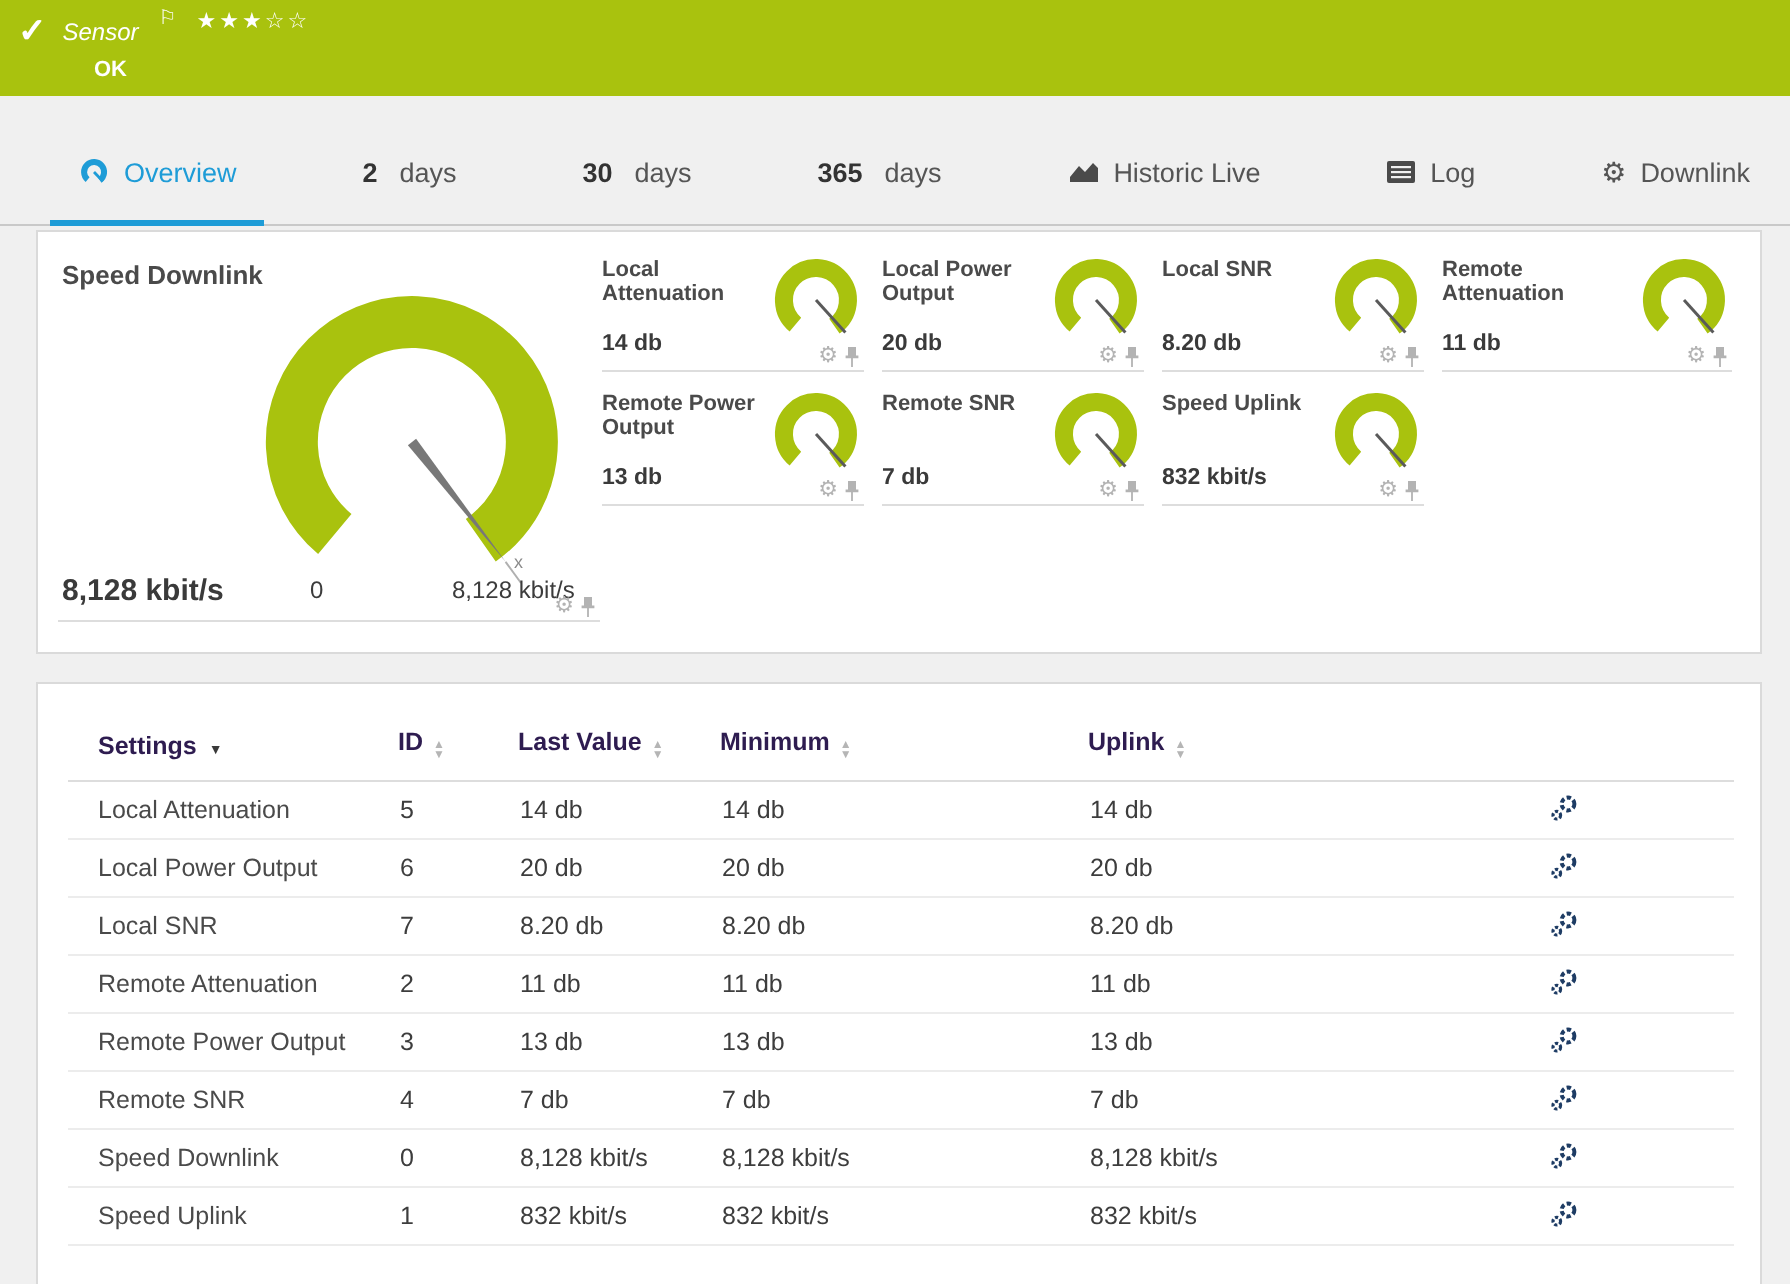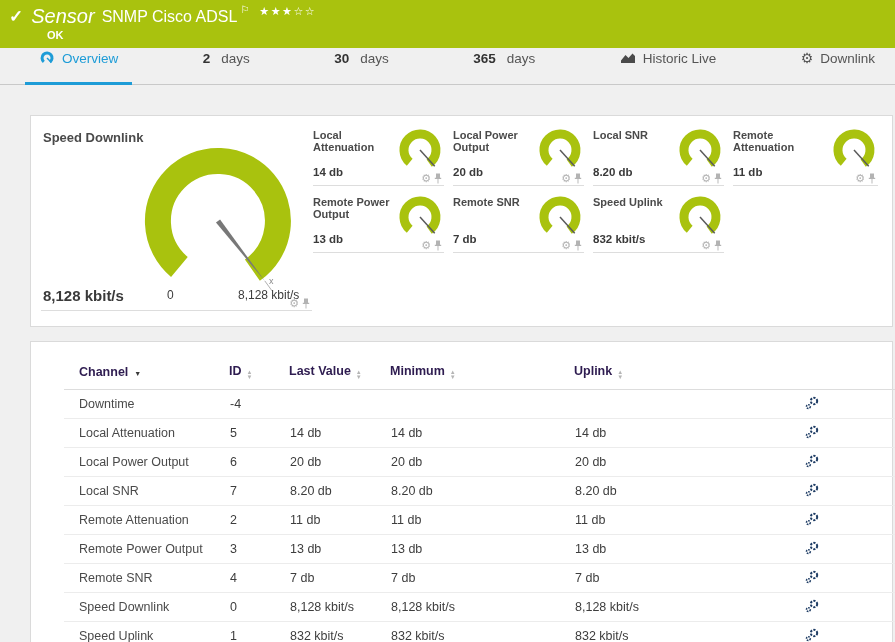--- a/index.html
+++ b/index.html
@@ -6,37 +6,37 @@
   body{
     width:895px;height:642px;position:relative;overflow:hidden;
     background:#f0f0f0;
     font-family:"Liberation Sans",sans-serif;
     -webkit-font-smoothing:antialiased;
   }
   
   .topbar{position:absolute;left:0;top:0;width:895px;height:48px;background:#a9c20e;color:#fff;}
   .topbar-main{position:absolute;left:9px;top:5px;display:flex;align-items:center;}
   .check{font-size:17px;font-weight:bold;margin-right:8px;}
-  .kind{font-style:italic;font-size:20px;margin-right:7px;}
+  .kind{font-style:italic;font-size:12px;margin-right:7px;}
   .sensor-title{font-size:16px;}
   .flag{font-size:10px;position:relative;top:-7px;margin-left:3px;}
   .stars{font-size:11px;letter-spacing:1.5px;position:relative;top:-5px;margin-left:10px;}
   .status-ok{position:absolute;left:47px;top:29px;font-size:11px;font-weight:bold;}
   
-  .tabs{position:absolute;left:0;top:32px;width:895px;height:53px;box-sizing:border-box;
+  .tabs{position:absolute;left:0;top:60px;width:895px;height:53px;box-sizing:border-box;
         border-bottom:1px solid #c9c9c9;display:flex;justify-content:space-between;
         padding:0 6px 0 25px;}
   .tab{display:flex;align-items:center;gap:7px;padding:0 14px;font-size:13.5px;color:#555;
        cursor:pointer;position:relative;white-space:nowrap;}
   .tab .num{font-weight:bold;color:#333;margin-right:4px;}
   .tab.active{color:#1e9cd7;}
   .tab.active::after{content:"";position:absolute;left:0;right:0;bottom:-1px;height:3px;background:#1e9cd7;}
   .tab-gear{font-size:14px;color:#555;line-height:1;}
   
-  .card{position:absolute;left:30px;background:#fff;border:1px solid #dadada;box-sizing:border-box;padding-left:18px;}
+  .card{position:absolute;left:18px;background:#fff;border:1px solid #dadada;box-sizing:border-box;}
   #gauges-card{top:115px;width:863px;height:212px;}
   #table-card{top:341px;width:863px;height:301px;border-bottom:none;}
   
   .big-tile{position:absolute;left:10px;top:8px;width:271px;height:186px;border-bottom:1px solid #ddd;}
   .big-title{position:absolute;left:2px;top:6px;font-size:13px;font-weight:bold;color:#4a4a4a;}
   .big-gauge-svg{position:absolute;left:82px;top:15px;}
   .big-value{position:absolute;left:2px;bottom:6px;font-size:15px;font-weight:bold;color:#3a3a3a;}
   .scale-min{position:absolute;left:126px;bottom:8px;font-size:12px;color:#3c3c3c;}
   .scale-max{position:absolute;left:197px;bottom:8px;font-size:12px;color:#3c3c3c;}
   .needle-x{position:absolute;left:228px;top:152px;font-size:9px;color:#8a8a8a;}
@@ -61,21 +61,20 @@
   .sort-down{font-size:7px;color:#3a3a3a;margin-left:6px;}
   .row-gear{padding-left:76px;}
 </style>
 </head>
 <body>
 
 <div class="topbar">
   <div class="topbar-main">
     <span class="check">✓</span>
     <span class="kind">Sensor</span>
-    <span class="sensor-title">SNMP Cisco ADSL</span>
     <span class="flag">⚐</span>
     <span class="stars">★★★☆☆</span>
   </div>
   <div class="status-ok">OK</div>
 </div>
 
 <div class="tabs">
   <div class="tab active">
     <svg width="16" height="16" viewBox="0 0 16 16">
       <path d="M10.9 12.1 A5 5 0 1 0 4.8 11.8" fill="none" stroke="#1e9cd7" stroke-width="3"></path>
@@ -93,20 +92,29 @@
   </div>
   <div class="tab">
     <span class="num">365</span>
     <span>days</span>
   </div>
   <div class="tab">
     <svg width="16" height="14" viewBox="0 0 16 14">
       <polygon points="1,12 1,9.5 5.5,4 8.5,7 12.5,2.5 15,5 15,12" fill="#4a4a4a"></polygon>
     </svg>
     <span>Historic Live</span>
+  </div>
+  <div class="tab">
+    <svg width="15" height="12" viewBox="0 0 15 12">
+      <rect x="0.5" y="0.5" width="14" height="11" rx="1" fill="#4a4a4a"></rect>
+      <rect x="2.5" y="3" width="10" height="1.1" fill="#f0f0f0"></rect>
+      <rect x="2.5" y="5.5" width="10" height="1.1" fill="#f0f0f0"></rect>
+      <rect x="2.5" y="8" width="10" height="1.1" fill="#f0f0f0"></rect>
+    </svg>
+    <span>Log</span>
   </div>
   <div class="tab">
     <span class="tab-gear">⚙</span>
     <span>Downlink</span>
   </div>
 </div>
 
 <div class="card" id="gauges-card">
 
   <div class="big-tile">
@@ -240,21 +248,21 @@
       <col style="width:165px">
         <col style="width:60px">
         <col style="width:101px">
       <col style="width:184px">
         <col style="width:155px">
         <col style="width:168px">
     </colgroup>
     <thead>
       <tr>
         <th class="channel-h">
-          <span>Channel</span><span class="sort-down">▼</span>
+          <span>Settings</span><span class="sort-down">▼</span>
         </th>
         <th>
           <span>ID</span><span class="sort">
               <span>▲</span>
               <span>▼</span>
             </span>
         </th>
         <th class="r">
           <span>Last Value</span><span class="sort">
               <span>▲</span>
@@ -271,31 +279,20 @@
           <span>Uplink</span><span class="sort">
               <span>▲</span>
               <span>▼</span>
             </span>
         </th>
         <th></th>
       </tr>
     </thead>
     <tbody id="rows-body">
 
-    <tr>
-          <td class="channel">Downtime</td>
-          <td>-4</td>
-          <td class="r"></td>
-          <td class="r"></td>
-          <td class="r"></td>
-          <td class="row-gear"><svg width="14" height="14" viewBox="0 0 14 14">
-              <circle cx="9" cy="5" r="3.2" fill="none" stroke="#1e3c64" stroke-width="2" stroke-dasharray="2.2 1.3"></circle>
-              <circle cx="3.4" cy="10.6" r="1.9" fill="none" stroke="#1e3c64" stroke-width="1.6" stroke-dasharray="1.6 1"></circle>
-            </svg></td>
-        </tr>
         <tr>
           <td class="channel">Local Attenuation</td>
           <td>5</td>
           <td class="r">14 db</td>
           <td class="r">14 db</td>
           <td class="r">14 db</td>
           <td class="row-gear"><svg width="14" height="14" viewBox="0 0 14 14">
               <circle cx="9" cy="5" r="3.2" fill="none" stroke="#1e3c64" stroke-width="2" stroke-dasharray="2.2 1.3"></circle>
               <circle cx="3.4" cy="10.6" r="1.9" fill="none" stroke="#1e3c64" stroke-width="1.6" stroke-dasharray="1.6 1"></circle>
             </svg></td>

